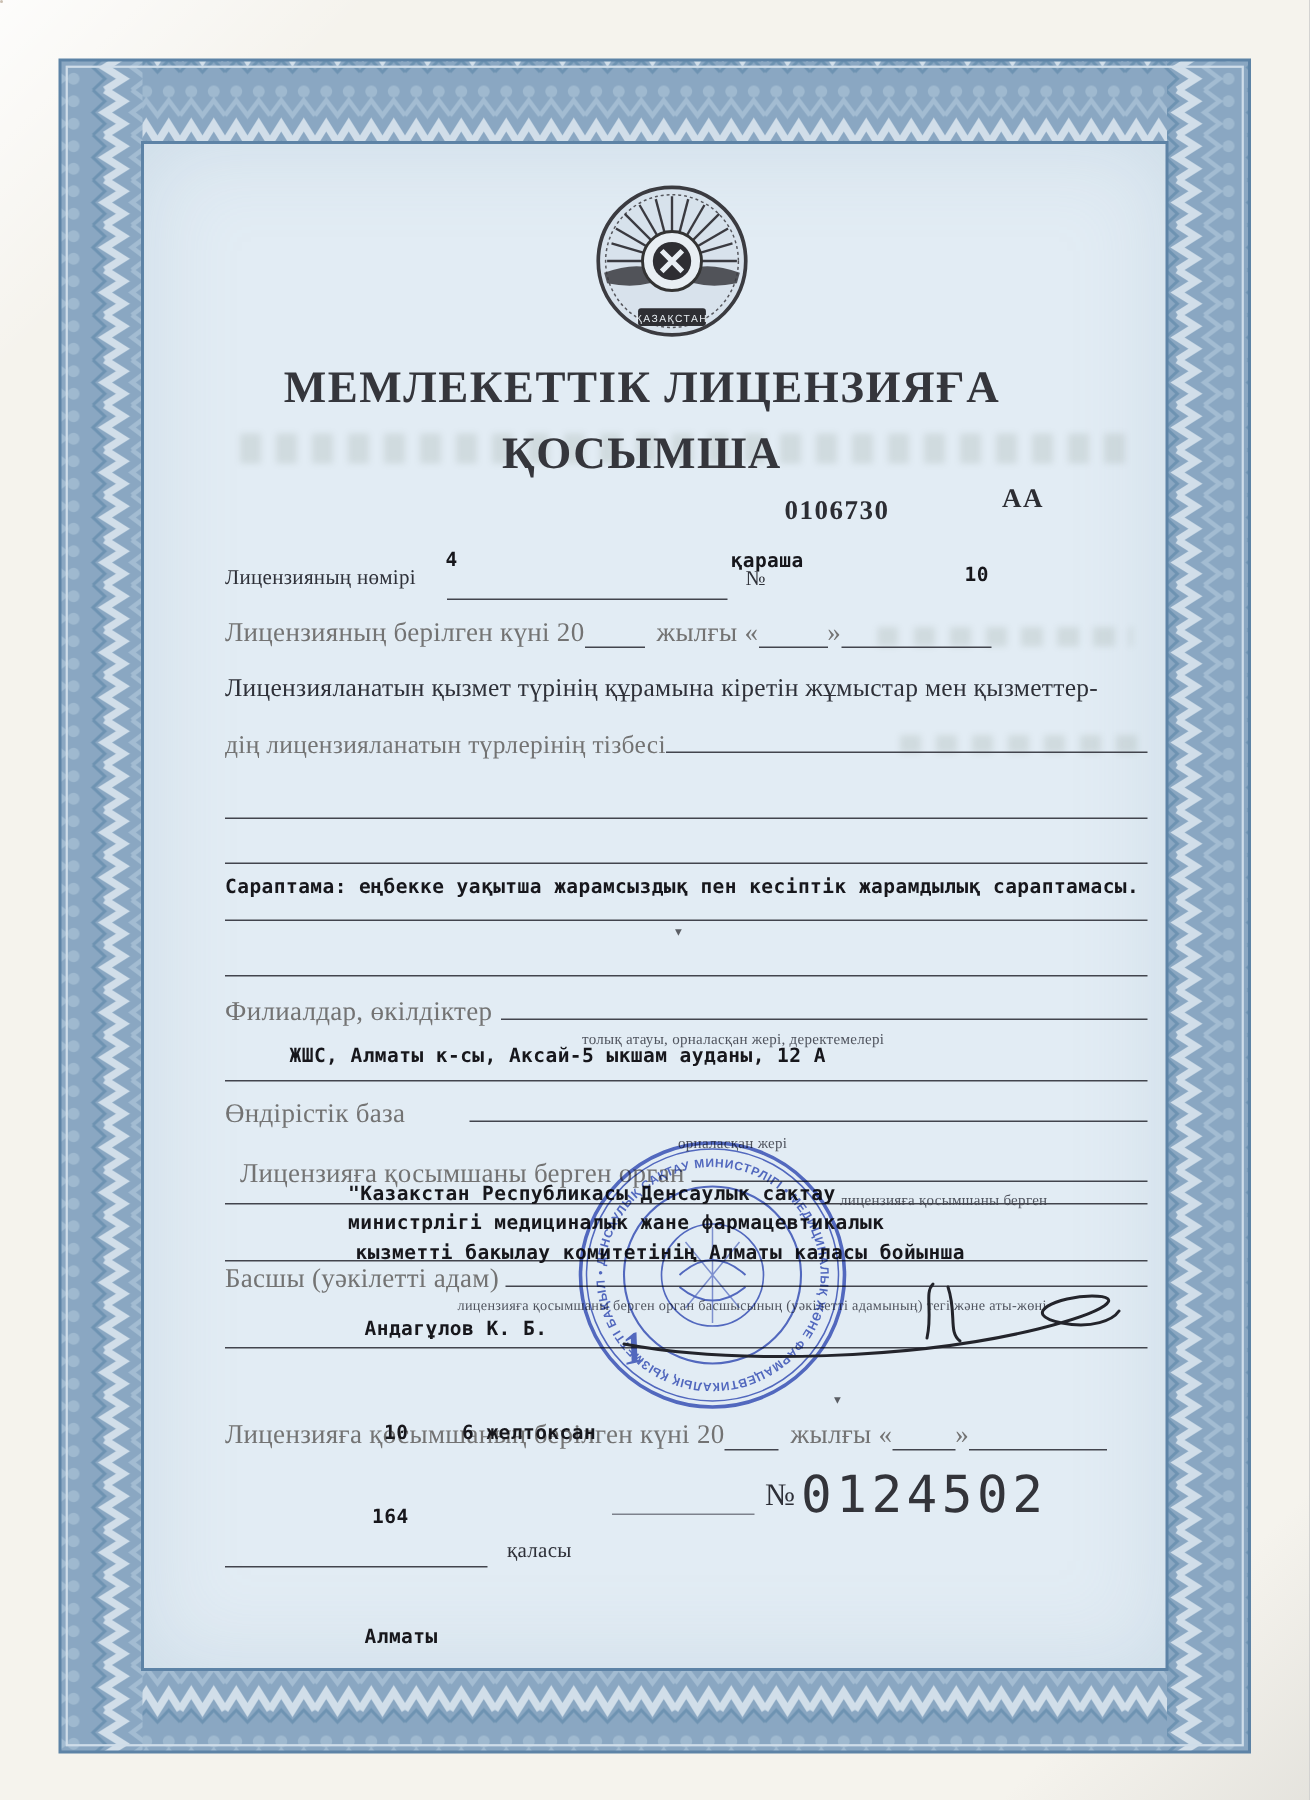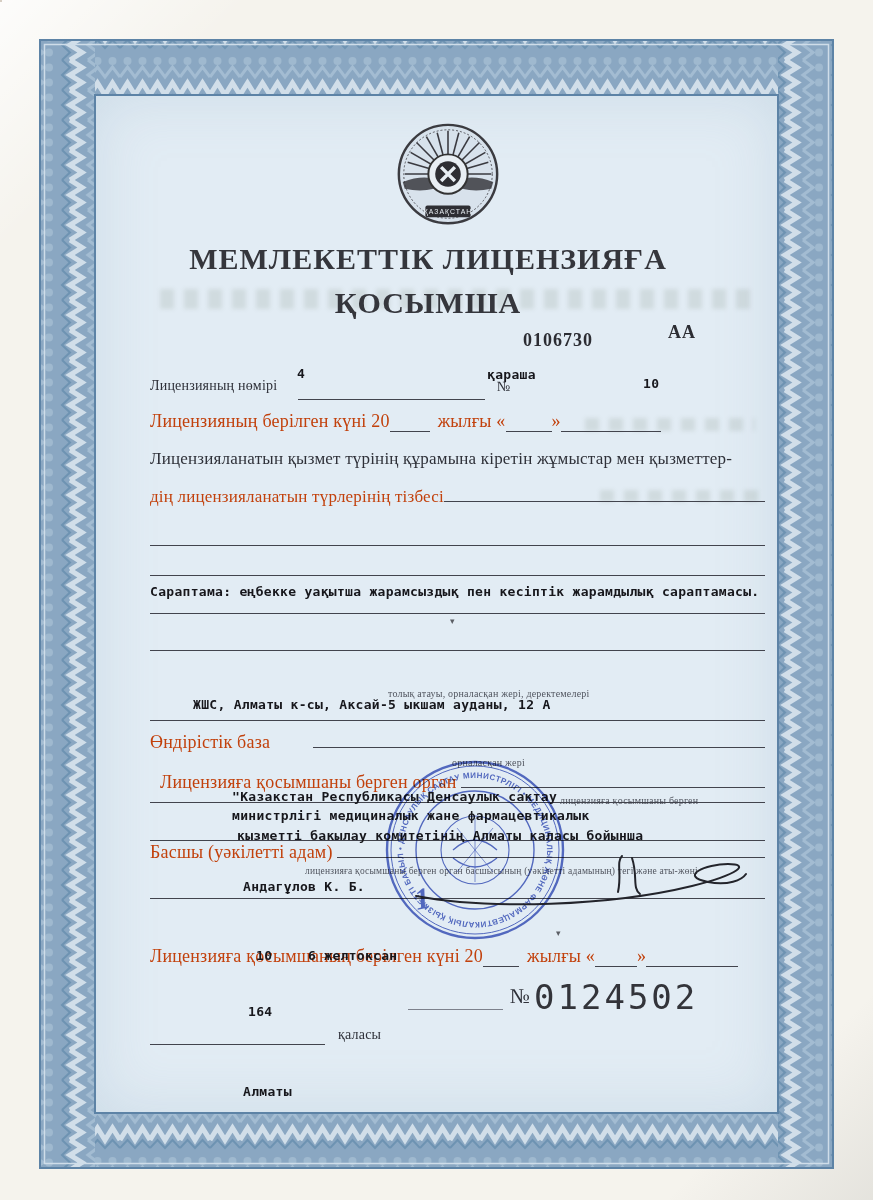--- a/index.html
+++ b/index.html
@@ -11,21 +11,21 @@
   .paper{position:absolute;left:95px;top:95px;width:683px;height:1018px;background:#e2ecf4;
         box-shadow:inset 0 0 60px rgba(140,170,195,.25);}
   .frame-svg{position:absolute;left:0;top:0;pointer-events:none;}
   .content{position:absolute;inset:0;}
   .lbl{position:absolute;font-size:14px;color:#2e3038;white-space:nowrap;letter-spacing:.2px;}
   .lbl-sm{font-size:17px;}
   .typed{position:absolute;font-family:"DejaVu Sans Mono",monospace;font-weight:700;
         font-size:13px;color:#17171c;white-space:nowrap;letter-spacing:.3px;z-index:4;}
   .cap{position:absolute;font-size:10px;color:#50545e;white-space:nowrap;letter-spacing:.2px;}
   .ln{position:absolute;height:0;border-bottom:1.2px solid #42444d;}
-  .flexrow{position:absolute;display:flex;align-items:baseline;font-size:18px;color:#c2410c;
+  .flexrow{position:absolute;display:flex;align-items:baseline;font-size:18px;color:#737373;
         white-space:nowrap;letter-spacing:.2px;}
   .seg{border-bottom:1.2px solid #42444d;align-self:stretch;}
   .seg-fill{flex:1;border-bottom:1.2px solid #42444d;}
   .title{position:absolute;left:95px;width:666px;text-align:center;font-weight:700;
         font-size:30px;color:#35363c;letter-spacing:1px;}
   .serial{position:absolute;font-weight:700;font-size:18px;color:#2c2d33;letter-spacing:1px;}
   .ghost{position:absolute;filter:blur(2px);opacity:.5;
         background:repeating-linear-gradient(90deg,rgba(108,122,104,.30) 0 14px,rgba(108,122,104,0) 14px 24px);}
   .artifact{position:absolute;font-size:9px;color:#2e2f35;opacity:.75;}
   .stamp{position:absolute;left:383px;top:758px;z-index:5;opacity:.85;mix-blend-mode:multiply;}
@@ -138,20 +138,24 @@
       <span class="seg-fill"></span>
     </div>
     <div class="ln" style="left:150px;top:545px;width:615px;"></div>
 
     <div class="ln" style="left:150px;top:575px;width:615px;"></div>
     <div class="typed" style="left:150px;top:584px;">Сараптама:  еңбекке уақытша жарамсыздық пен кесіптік жарамдылық сараптамасы.</div>
     <div class="ln" style="left:150px;top:613px;width:615px;"></div>
     <div class="artifact" style="left:450px;top:616px;">▾</div>
     <div class="ln" style="left:150px;top:650px;width:615px;"></div>
 
+    <div class="flexrow" style="left:150px;top:664px;right:108px;">
+      <span>Филиалдар, өкілдіктер</span>
+      <span class="seg-fill" style="margin-left:6px;"></span>
+    </div>
     <div class="cap" style="left:388px;top:688px;">толық атауы, орналасқан жері, деректемелері</div>
     <div class="typed" style="left:193px;top:697px;">ЖШС, Алматы к-сы, Аксай-5 ыкшам ауданы, 12 А</div>
     <div class="ln" style="left:150px;top:720px;width:615px;border-bottom-width:1.6px;"></div>
 
     <div class="flexrow" style="left:150px;top:732px;right:108px;gap:39px;">
       <span>Өндірістік база</span>
       <span class="seg-fill" style="margin-left:4px;"></span>
     </div>
     <div class="cap" style="left:452px;top:757px;">орналасқан жері</div>
 

